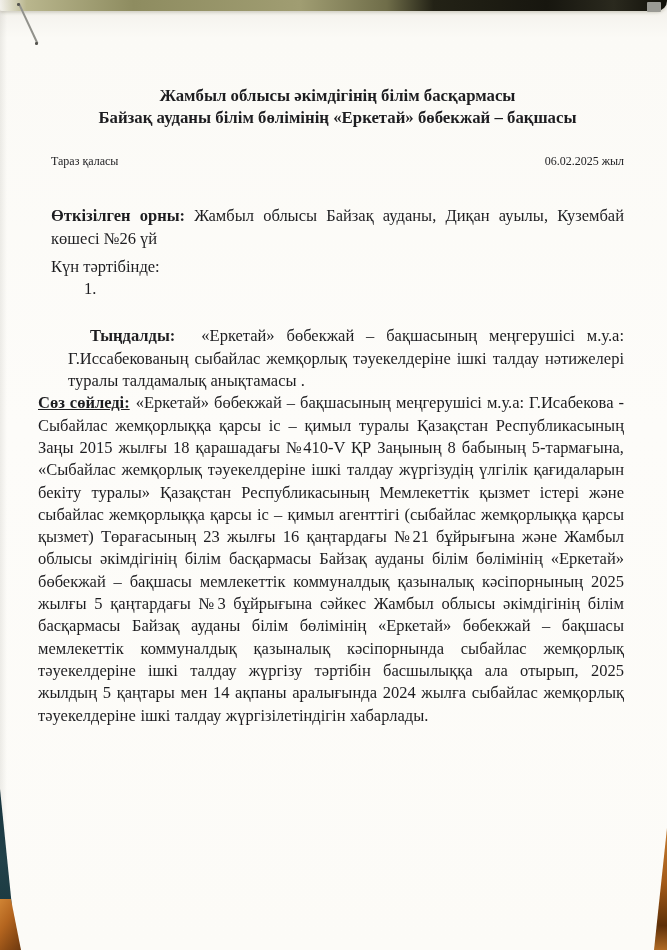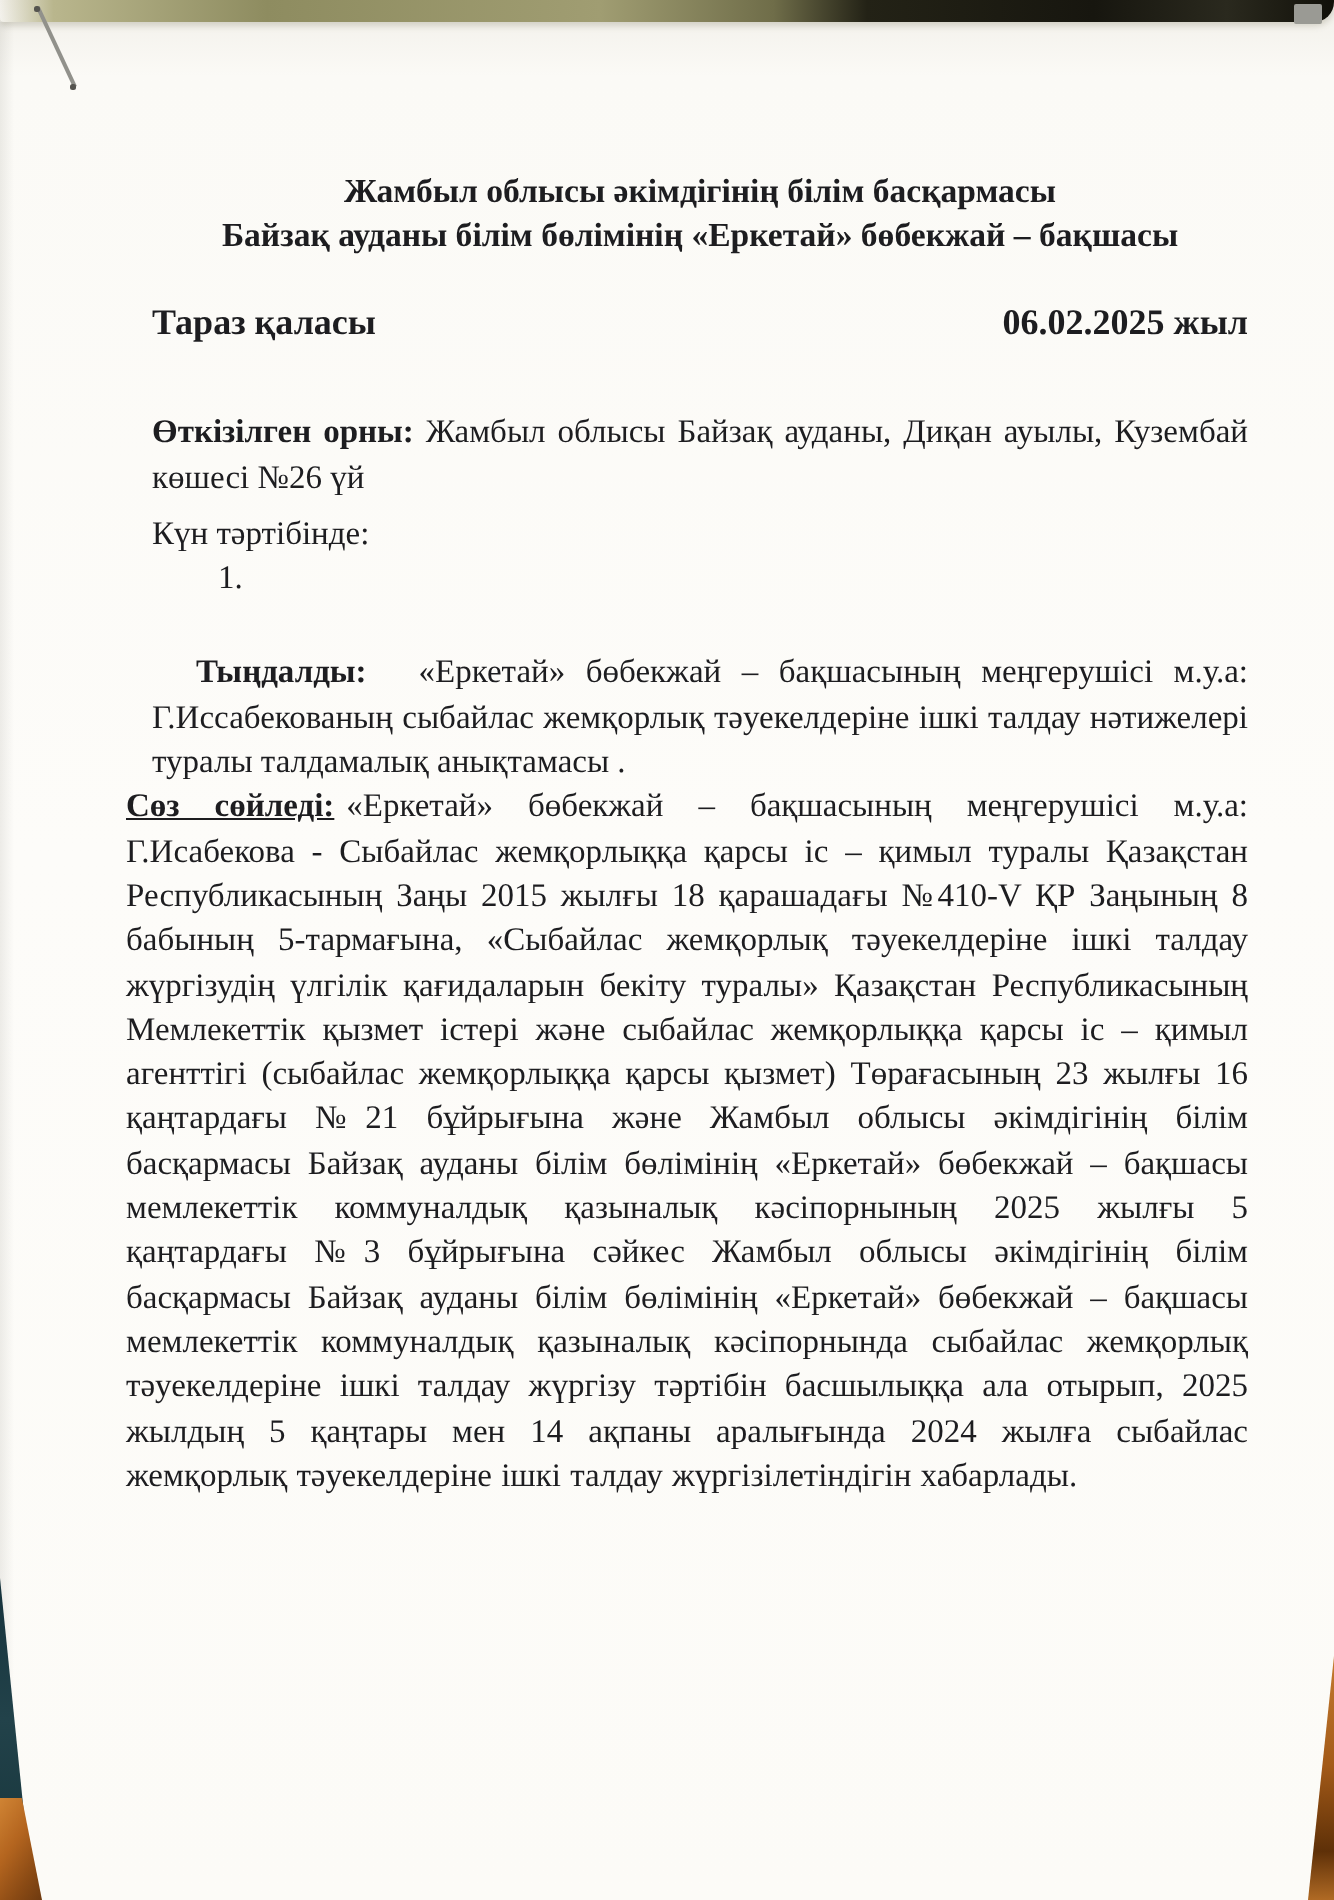--- a/index.html
+++ b/index.html
@@ -88,21 +88,21 @@
     left: 0; top: 11px;
     width: 7px; height: 939px;
     background: linear-gradient(90deg, rgba(90,88,75,0.10), rgba(90,88,75,0));
   }
   
   .sheet {
     position: absolute;
     top: 0; left: 0;
     width: 667px;
     box-sizing: border-box;
-    padding: 85px 43px 0 76px;
+    padding: 85px 43px 0 51px;
     font-size: 16.5px;
     line-height: 22.3px;
     color: #1d1d20;
   }
   .doc-header {
     text-align: center;
     font-weight: bold;
     font-size: 16.8px;
     line-height: 22px;
   }
@@ -110,22 +110,22 @@
     margin-top: 31px;
     text-align: center;
     font-weight: bold;
     font-size: 16.8px;
     line-height: 23px;
   }
   .meta-row {
     margin-top: 21px;
     display: flex;
     justify-content: space-between;
-    font-weight: bold;
-    font-size: 18px;
+    font-weight: normal;
+    font-size: 12px;
   }
   .para {
     margin: 0;
     text-align: justify;
   }
   .venue-block { margin-top: 33px; }
   .lbl { font-weight: bold; }
   .agenda-block { margin-top: 6px; }
   .agenda-item {
     display: flex;
@@ -134,20 +134,21 @@
   .agenda-num {
     flex: 0 0 22px;
   }
   .agenda-text {
     flex: 1 1 auto;
     max-width: 470px;
   }
   .heard-para {
     margin-top: 25px;
     text-indent: 22px;
+    margin-left: 17px;
   }
   .heard-para .lbl { margin-right: 26px; }
   .speech-para {
     margin-left: -13px;
     word-spacing: 0.5px;
   }
   .speech-para .lbl { margin-right: 6px; text-decoration: underline; }
 </style>
 </head>
 <body>

